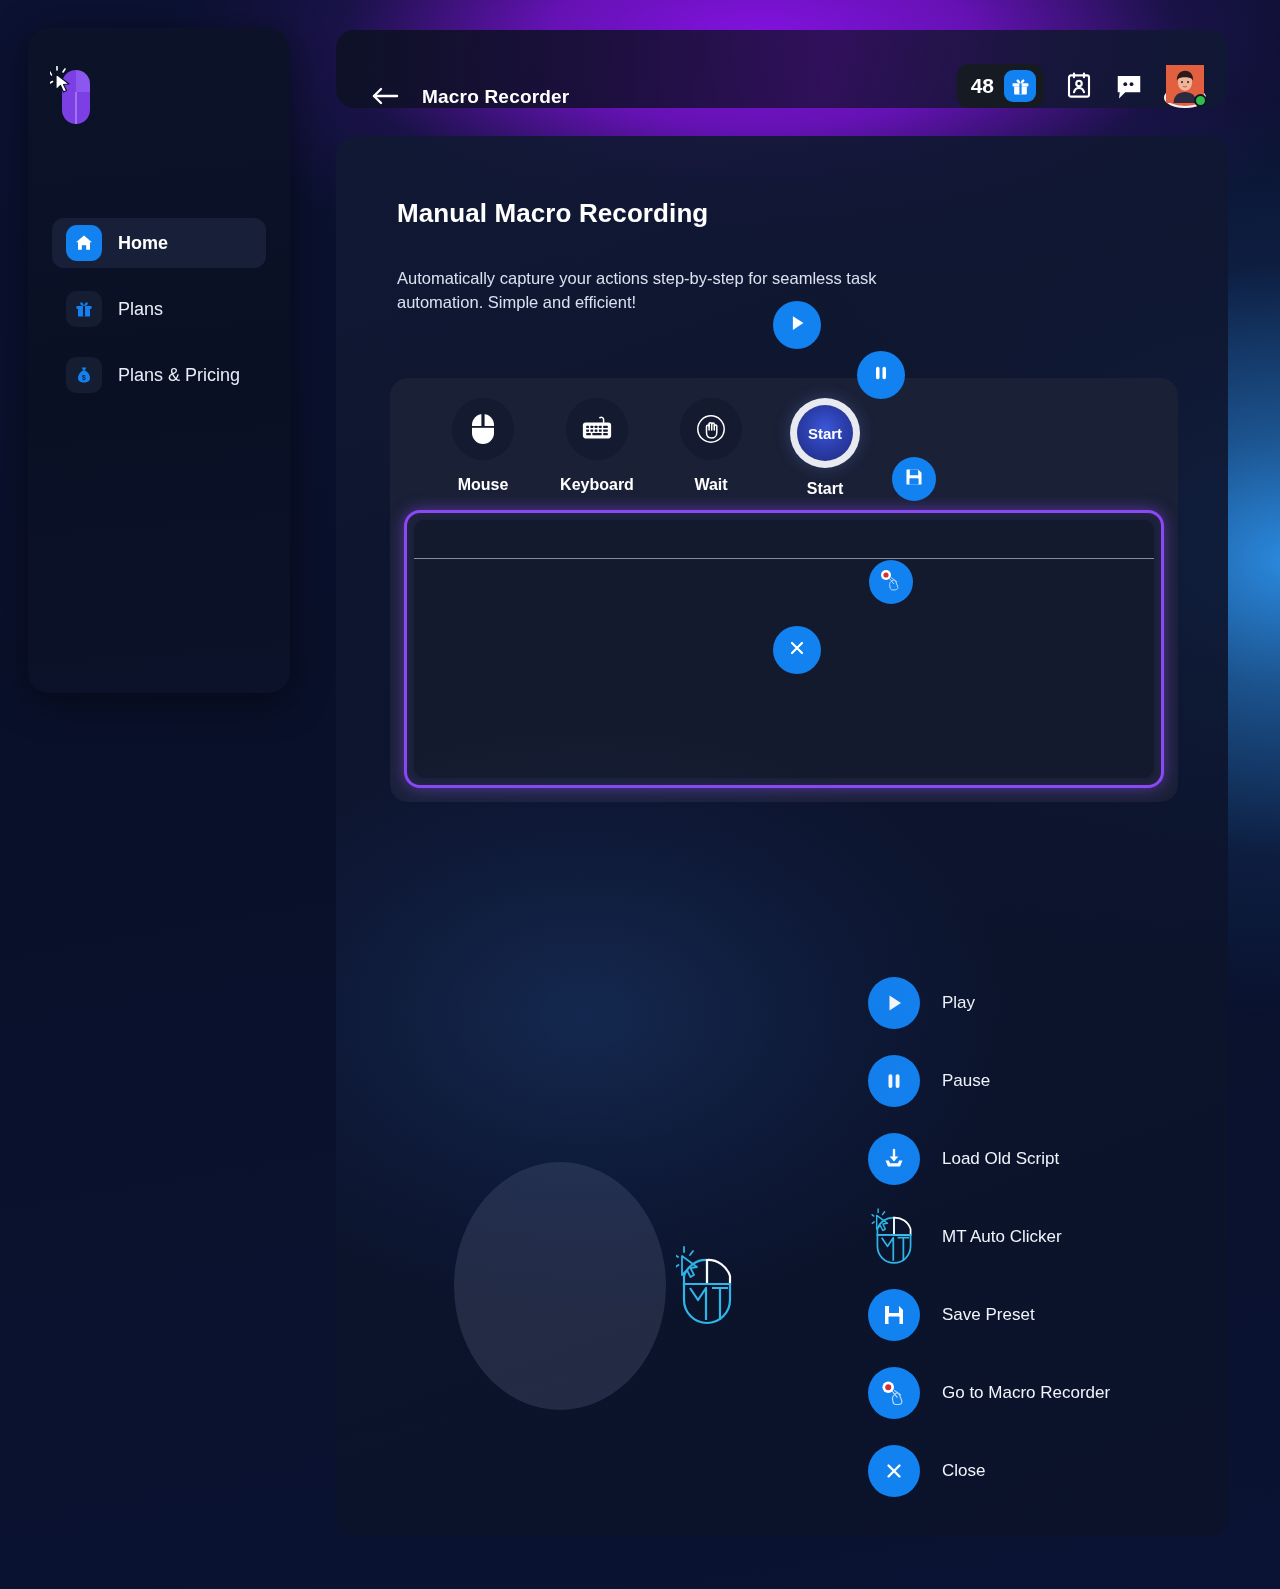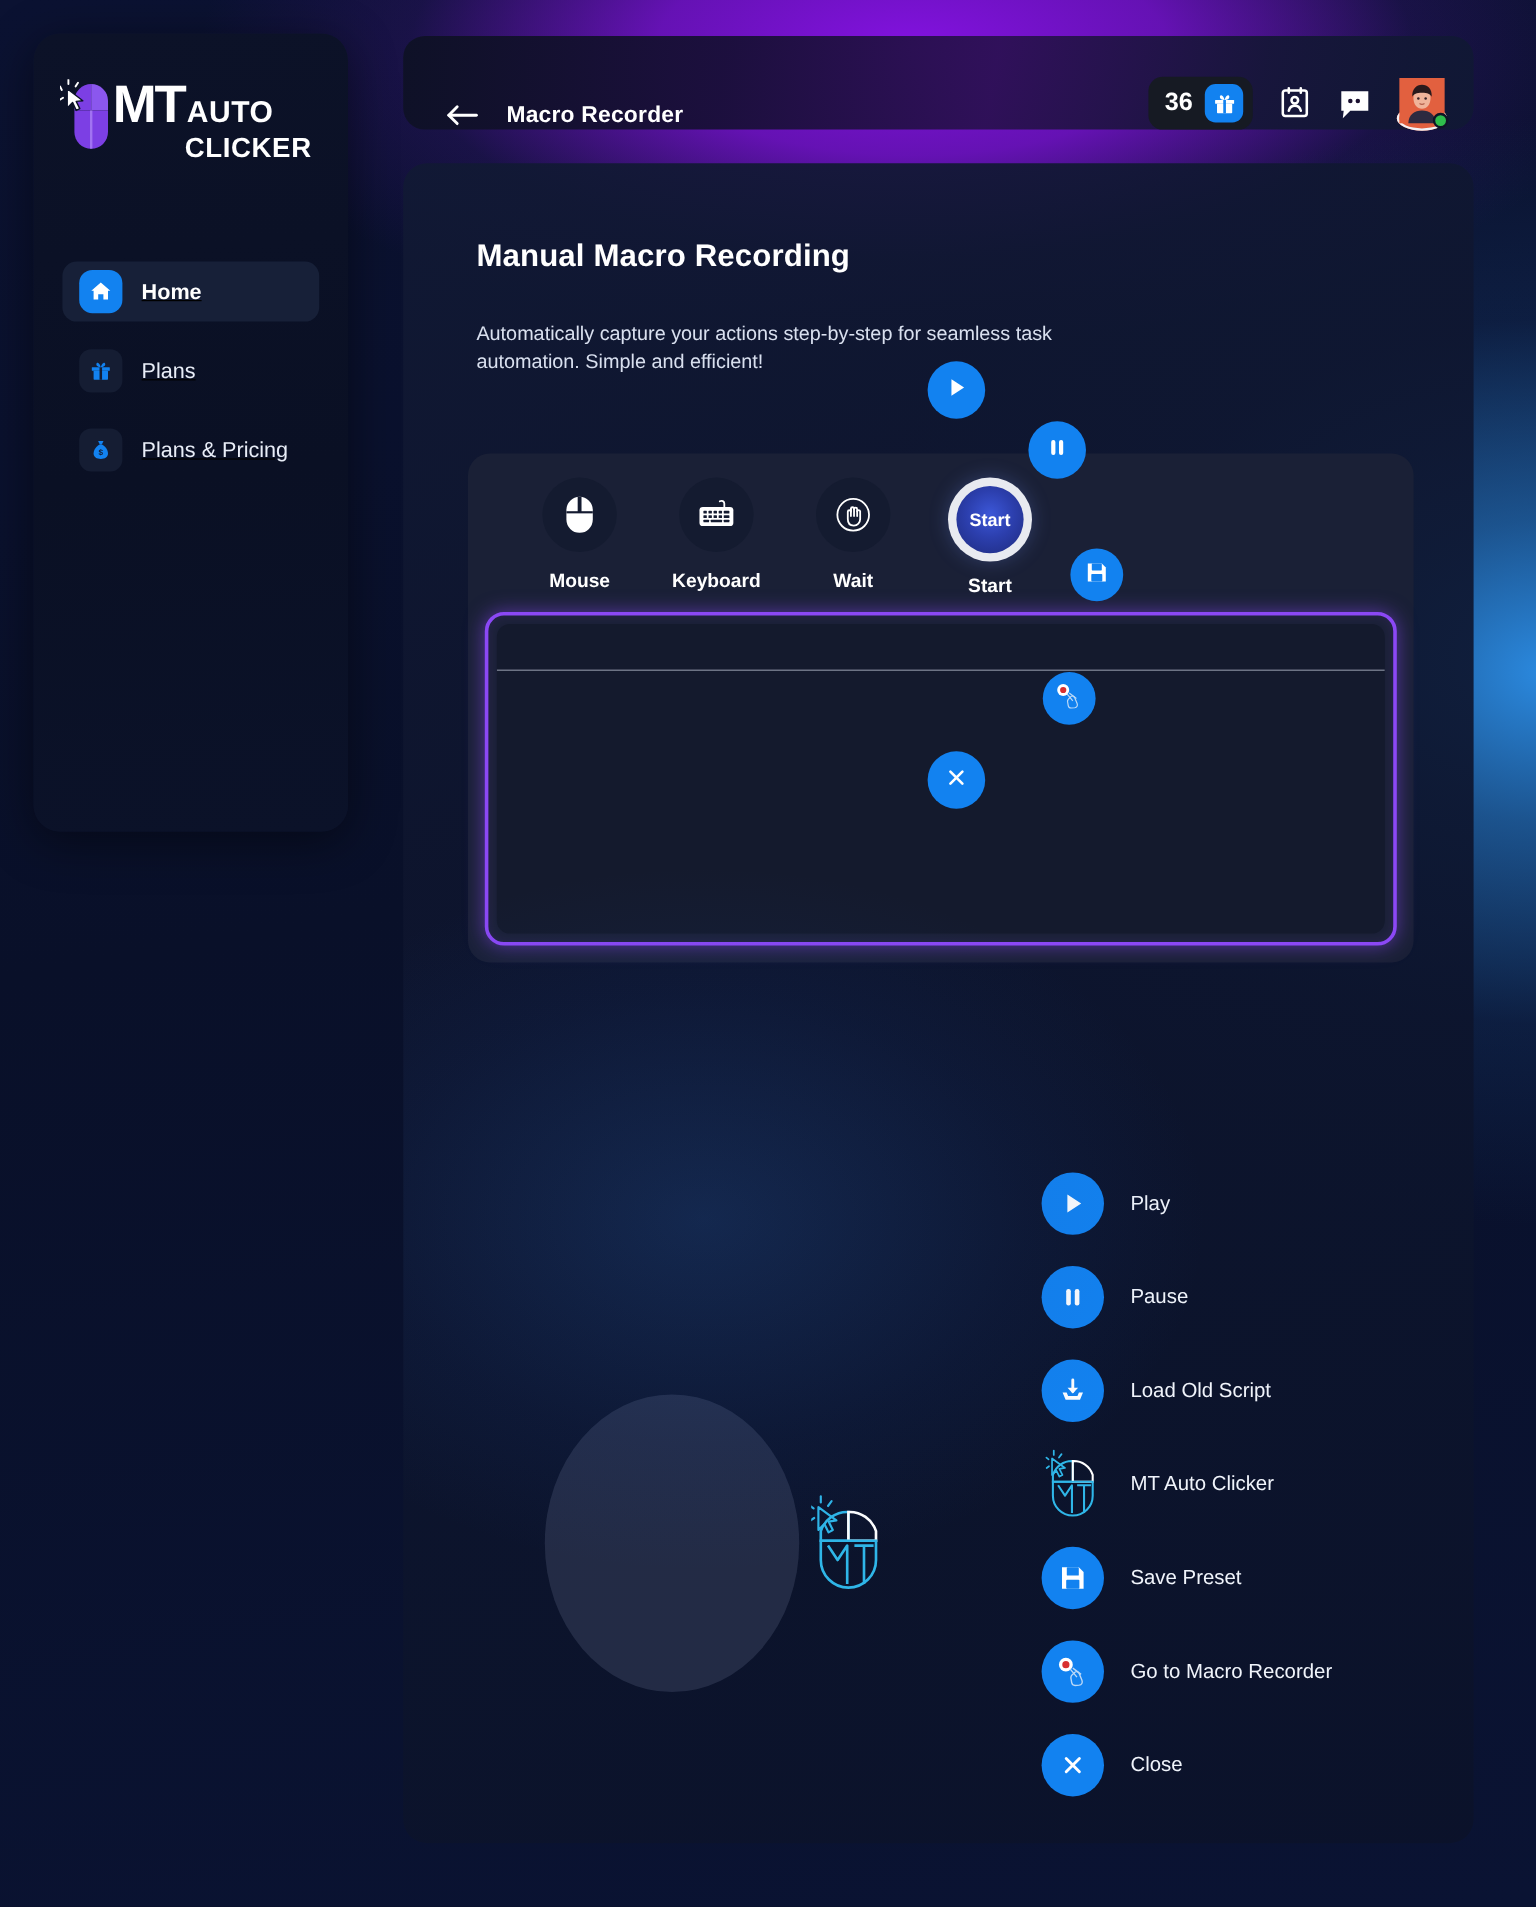--- a/index.html
+++ b/index.html
@@ -46,21 +46,21 @@
   }
   .logo-auto {
     font-size: 25px; font-weight: 600; letter-spacing: 0.5px;
     color: #fff; margin-left: 2px;
   }
   .logo-clicker {
     font-size: 23px; font-weight: 600; letter-spacing: 0.5px;
     color: #fff; margin-left: 46px; margin-top: 2px;
   }
 
-  .nav { position: absolute; left: 0; top: 190px; width: 100%; text-decoration: underline; }
+  .nav { position: absolute; left: 0; top: 190px; width: 100%; }
   .nav-item {
     display: flex; align-items: center; gap: 16px;
     height: 50px; margin: 0 24px 16px 24px;
     padding: 0 14px; border-radius: 12px;
     cursor: pointer;
   }
   .nav-item.active { background: #172038; }
   .nav-icon {
     width: 36px; height: 36px; border-radius: 10px;
     display: flex; align-items: center; justify-content: center;
@@ -256,27 +256,20 @@
           <rect x="25" y="26" width="2" height="32" fill="#c6a8ff" opacity="0.5"></rect>
           <g stroke="#ffffff" stroke-width="1.6" stroke-linecap="round">
             <line x1="7" y1="4" x2="7" y2="0.5"></line>
             <line x1="1.5" y1="9" x2="0" y2="6"></line>
             <line x1="2.5" y1="15.5" x2="0" y2="17"></line>
             <line x1="13" y1="6" x2="15" y2="3"></line>
           </g>
           <path d="M6 8 L6 24 L10.5 19.5 L13.5 26 L16.5 24.5 L13.5 18.5 L19 18 Z" fill="#ffffff" stroke="#0c1228" stroke-width="1.2" stroke-linejoin="round"></path>
         </svg>
       </div>
-      <div class="logo-text">
-        <div class="logo-row1">
-          <span class="logo-mt">MT</span>
-          <span class="logo-auto">AUTO</span>
-        </div>
-        <span class="logo-clicker">CLICKER</span>
-      </div>
     </div>
 
     <nav class="nav">
 
       <div class="nav-item active">
         <span class="nav-icon">
           <svg width="20" height="20" viewBox="0 0 24 24" fill="#ffffff">
             <path d="M12 3 L2.5 11.2 L4.8 11.2 L4.8 20 L9.4 20 L9.4 14.6 L14.6 14.6 L14.6 20 L19.2 20 L19.2 11.2 L21.5 11.2 Z"></path>
             <rect x="10.6" y="16" width="2.8" height="4" fill="#1282f0"></rect>
           </svg>
@@ -321,21 +314,21 @@
       <svg width="30" height="24" viewBox="0 0 30 24" fill="none" stroke="#ffffff" stroke-width="2.4" stroke-linecap="round" stroke-linejoin="round">
         <path d="M27 12 H4"></path>
           <path d="M11 5 L4 12 L11 19"></path>
       </svg>
     </span>
     <span class="header-title">Macro Recorder</span>
 
     <div class="header-right">
 
       <div class="token-pill">
-        <span class="token-count">36</span>
+        <span class="token-count">48</span>
         <span class="gift-btn">
           <svg width="19" height="19" viewBox="0 0 24 24" fill="#ffffff">
             <rect x="2" y="8" width="20" height="4" rx="0.6"></rect>
             <rect x="4" y="12" width="16" height="10" rx="0.8"></rect>
             <rect x="10.6" y="8" width="2.8" height="14" fill="#1282f0"></rect>
             <path d="M12 8 C9 8 7 6.6 7 4.8 C7 3.5 8 2.8 9 3.2 C10.3 3.7 11.4 5.6 12 8 Z"></path>
             <path d="M12 8 C15 8 17 6.6 17 4.8 C17 3.5 16 2.8 15 3.2 C13.7 3.7 12.6 5.6 12 8 Z"></path>
           </svg>
         </span>
       </div>

